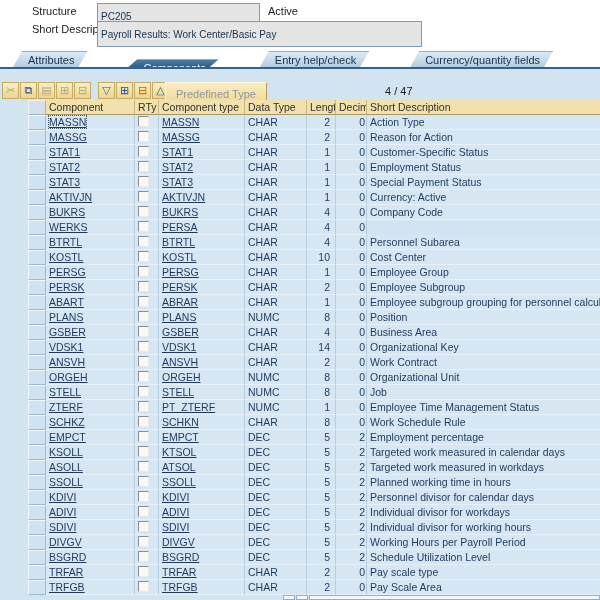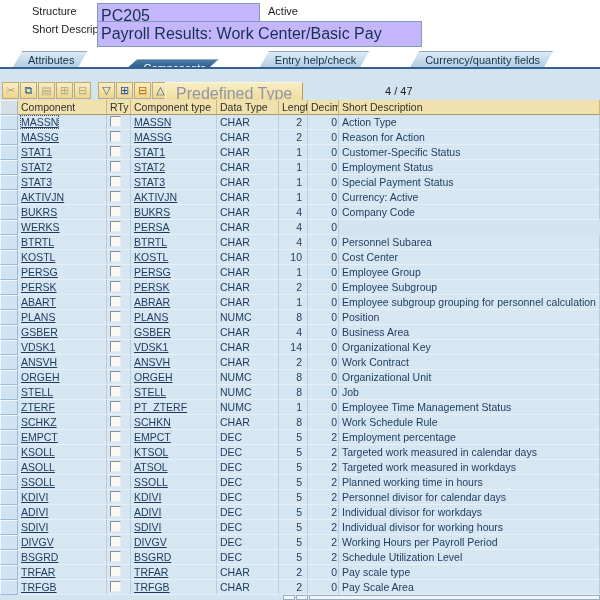--- a/index.html
+++ b/index.html
@@ -1,20 +1,20 @@
 <!DOCTYPE html>
 <html><head>
 <meta charset="utf-8">
 <style>
   html,body{margin:0;padding:0;}
   body{width:600px;height:600px;position:relative;overflow:hidden;background:#fff;
        font-family:"Liberation Sans",sans-serif;font-size:11px;color:#222;}
   .fld-label{position:absolute;left:4px;color:#222;margin-left:28px;}
-  .sap-input{position:absolute;background:#c4b5fd;border:1px solid #7f9db9;
-       font-family:"Liberation Sans",sans-serif;font-size:16px;color:#16324f;
+  .sap-input{position:absolute;background:#e5e5e5;border:1px solid #7f9db9;
+       font-family:"Liberation Sans",sans-serif;font-size:10px;color:#16324f;
        padding:0 3px;height:26px;box-sizing:border-box;}
   .static-text{position:absolute;color:#222;}
 
   
   .tabstrip{position:absolute;left:13px;top:51px;height:16px;display:flex;gap:48px;}
   .tab{position:relative;line-height:16px;padding:0 13px 0 15px;color:#16324f;
        background:linear-gradient(#dceaf5,#b3cde2);margin-left:-7px;
        clip-path:polygon(9px 0,100% 0,calc(100% - 9px) 100%,0 100%);
        border-top:1px solid #8fadc4;cursor:default;}
   .tab:first-child{margin-left:0;}
@@ -25,26 +25,26 @@
   
   .toolbar{position:absolute;left:2px;top:82px;height:18px;width:596px;}
   .icon-btn{width:17px;height:17px;box-sizing:border-box;display:inline-flex;
        align-items:center;justify-content:center;vertical-align:top;
        background:linear-gradient(#f9edc4,#ecd68e);border:1px solid #c5ab66;
        margin-right:1px;font-size:11px;line-height:1;cursor:default;}
   .icon-btn.gap{margin-right:7px;}
   .pbtn{position:absolute;left:163px;top:0;height:23px;box-sizing:border-box;
        padding:0 10px;background:linear-gradient(#f9edc4,#eed896);
        border:1px solid;border-color:#fdf6dd #b99f55 #b99f55 #fdf6dd;
-       font-family:"Liberation Sans",sans-serif;font-size:16px;color:#8f97a3;}
+       font-family:"Liberation Sans",sans-serif;font-size:11px;color:#8f97a3;}
   .pos-ind{position:absolute;left:383px;top:3px;color:#222;}
 
   
   .grid{position:absolute;left:0;top:100px;width:600px;}
-  .trow{display:grid;grid-template-columns:18px 89px 24px 86px 62px 29px 31px 261px;height:15px;}
+  .trow{display:grid;grid-template-columns:18px 89px 24px 86px 62px 29px 31px 261px;height:15px;margin-left:28px;}
   .cell{box-sizing:border-box;overflow:hidden;white-space:nowrap;line-height:13px;
        font-size:10.5px;color:#1e3a5c;background:#d6e6f3;padding:1px 2px 0 3px;
        border-right:1px solid #b7cee0;border-bottom:1px solid #e7f0f8;}
   .hcell{background:#f0e1ae;color:#33322a;border-right:1px solid #cbb87e;
        border-bottom:1px solid #a9985f;padding-top:1px;}
   .selcell{background:#cfe3f2;border:1px solid;
        border-color:#f2f8fc #9cbad2 #9cbad2 #f2f8fc;}
   .selh{background:#d6dfe8;border:1px solid;border-color:#eef3f7 #a3b3c0 #a3b3c0 #eef3f7;}
   .link{text-decoration:underline;cursor:pointer;}
   .focusbox{outline:1px dotted #44566a;}

